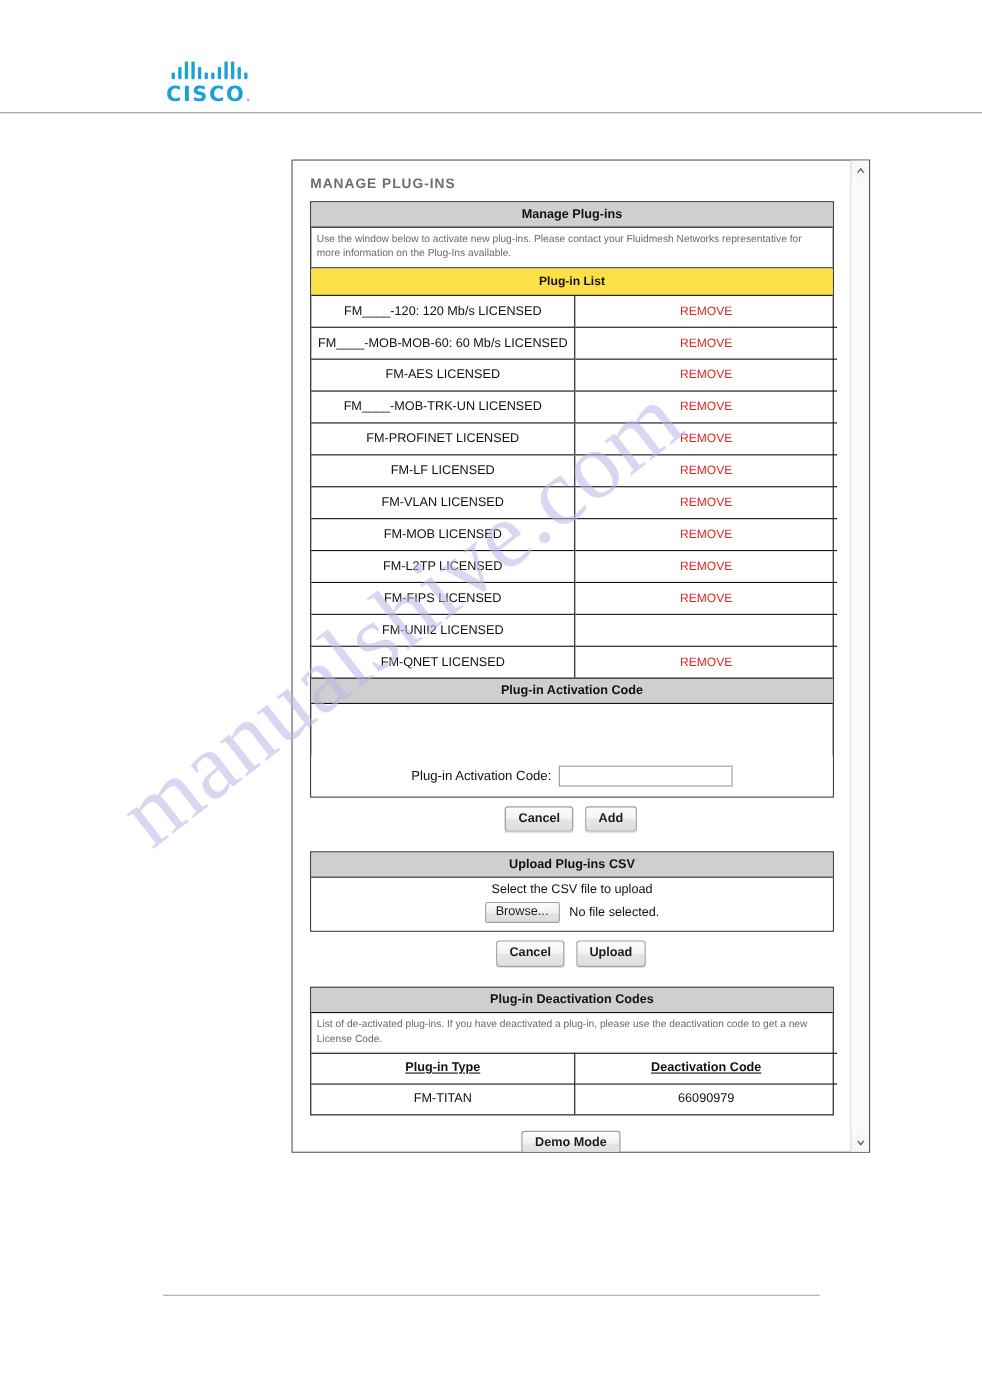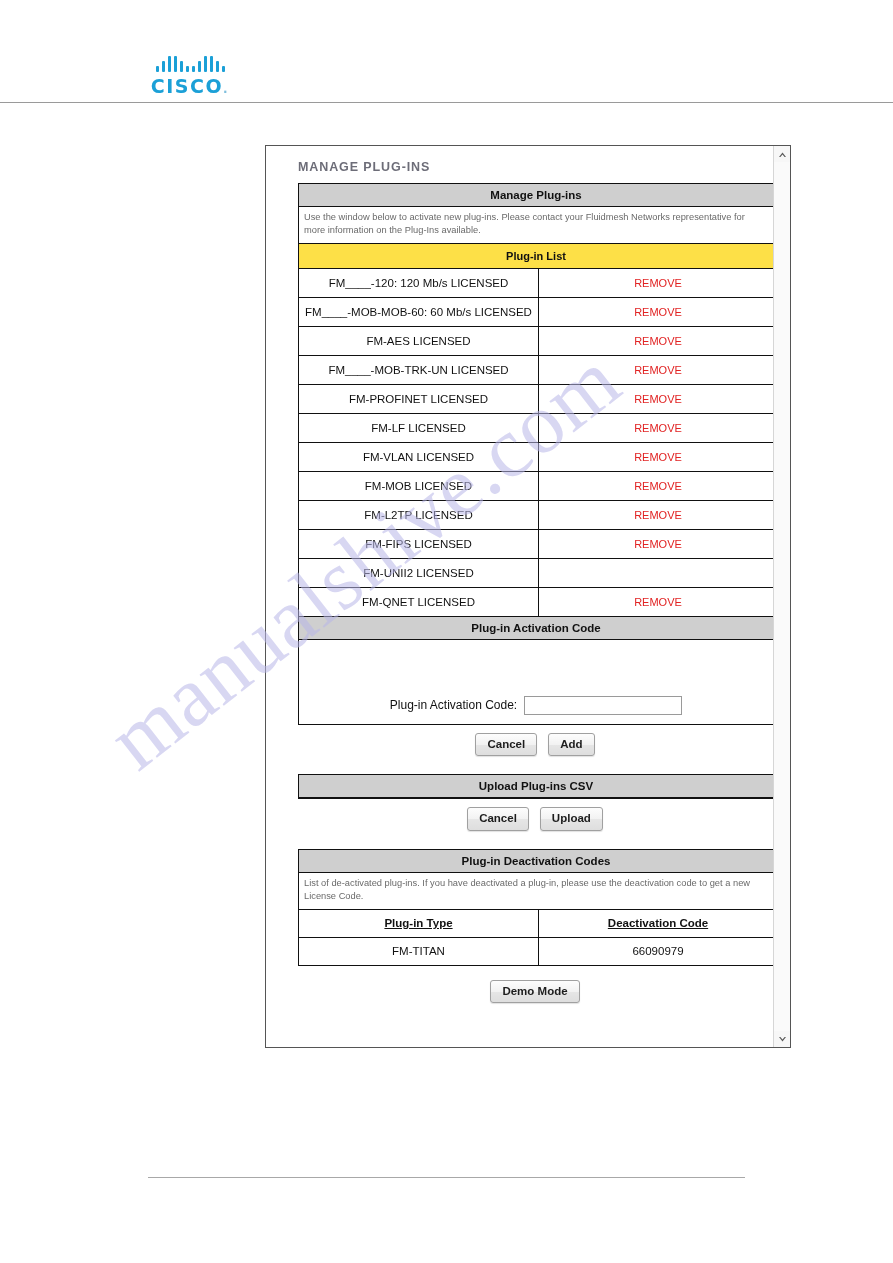--- a/index.html
+++ b/index.html
@@ -101,21 +101,21 @@
     top: 145px;
     width: 526px;
     height: 903px;
     border: 1px solid #555;
     background: #ffffff;
     box-sizing: border-box;
     z-index: 3;
   }
   #panel-body {
     position: absolute;
-    left: 16px; top: 0;
+    left: 0; top: 0;
     width: 507px;
     height: 901px;
     box-sizing: border-box;
     padding: 12px 10px 0 16px;
     overflow: hidden;
   }
 
   
   #panel-scrollbar {
     position: absolute;
@@ -418,20 +418,27 @@
 
     <div class="btn-row">
       <button class="btn">Cancel</button>
       <button class="btn">Add</button>
     </div>
 
     <div class="spacer-18"></div>
 
     <div class="block">
       <div class="bar">Upload Plug-ins CSV</div>
+      <div class="upload-body">
+        <div class="upload-caption">Select the CSV file to upload</div>
+        <div class="file-row">
+          <button class="browse-btn">Browse...</button>
+          <span class="file-status">No file selected.</span>
+        </div>
+      </div>
     </div>
 
     <div class="btn-row">
       <button class="btn">Cancel</button>
       <button class="btn">Upload</button>
     </div>
 
     <div class="spacer-18"></div>
 
     <div class="block">

